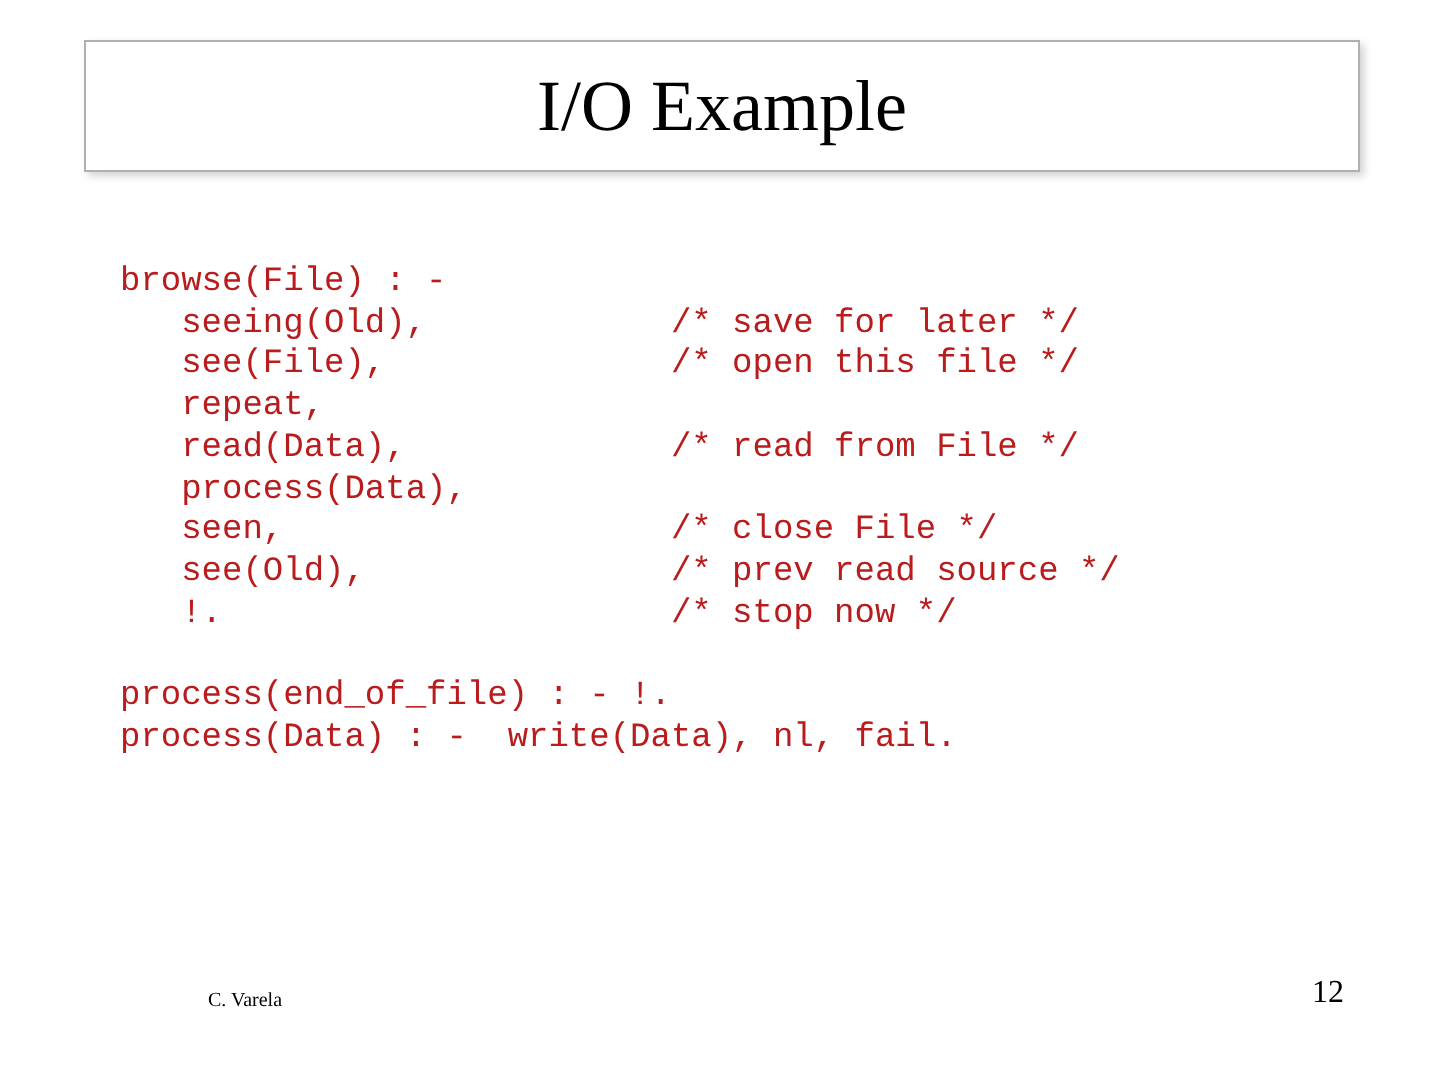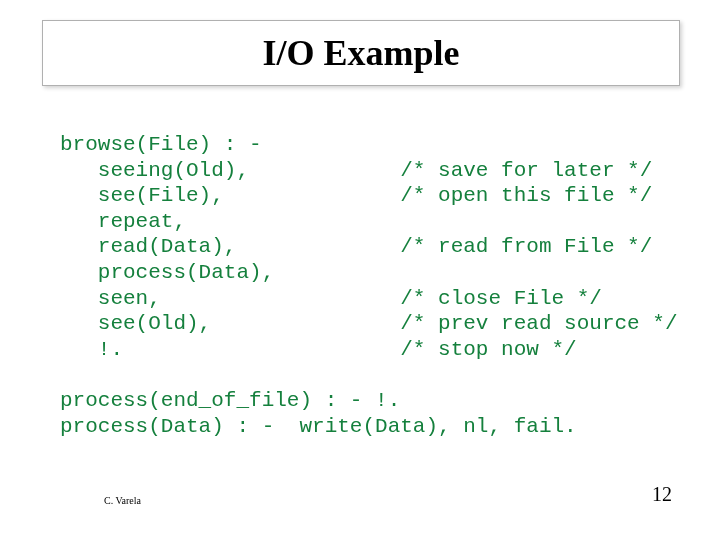--- a/index.html
+++ b/index.html
@@ -26,45 +26,45 @@
     height: 64px;
     border: 1px solid #b0b0b0;
     box-shadow: 2px 2px 4px rgba(0,0,0,0.18);
     display: flex;
     align-items: center;
     justify-content: center;
     background: #ffffff;
   }
   .title-text {
     font-size: 36px;
-    font-weight: bold;
+    font-weight: normal;
     color: #000000;
   }
   .code-block {
     position: absolute;
     top: 132px;
     left: 60px;
     font-family: "Courier New", Courier, monospace;
-    font-size: 21px;
+    font-size: 17px;
     line-height: 1.22;
     white-space: pre;
-    color: #15803d;
+    color: #b91c1c;
   }
   .footer-author {
     position: absolute;
     left: 104px;
     bottom: 34px;
     font-size: 10px;
     color: #000000;
   }
   .footer-page {
     position: absolute;
     right: 48px;
     bottom: 34px;
-    font-size: 20px;
+    font-size: 16px;
     color: #000000;
   }
 </style>
 </head>
 <body>
 
 <div class="slide">
   <div class="title-box">
     <span class="title-text">I/O Example</span>
   </div>

